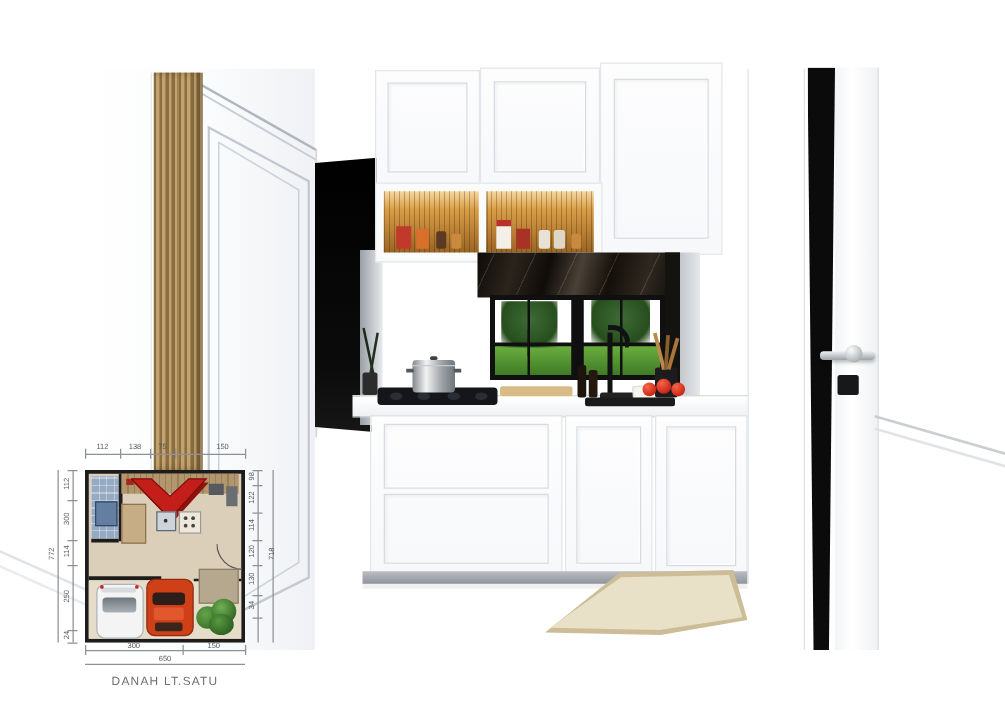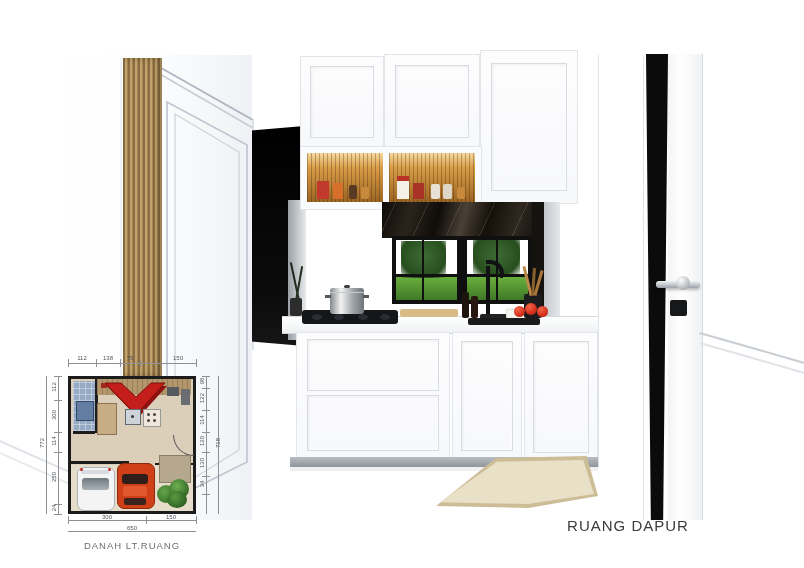--- a/index.html
+++ b/index.html
@@ -164,21 +164,20 @@
       <span class="abs" style="left:8px;top:222px;width:14px;height:14px;border-radius:50%;
                    background:radial-gradient(circle at 35% 30%,#fdfdfd,#8e969c);"></span>
       <span class="abs" style="left:2px;top:246px;width:17px;height:16px;background:#17181a;border-radius:2px;"></span>
     </div>
     <div class="abs" style="left:700px;top:332px;width:112px;height:2px;background:#c9ced3;transform:rotate(16deg);transform-origin:left top;"></div>
     <div class="abs" style="left:700px;top:342px;width:112px;height:2px;background:#e0e4e8;transform:rotate(16deg);transform-origin:left top;"></div>
 
     <div class="abs" style="left:0;top:440px;width:80px;height:2px;background:#dfe3e8;transform:rotate(24deg);transform-origin:left top;"></div>
     <div class="abs" style="left:0;top:452px;width:80px;height:2px;background:#e8ebef;transform:rotate(24deg);transform-origin:left top;"></div>
 
-    <div class="abs" style="left:566px;top:517px;width:124px;text-align:center;font-size:15px;letter-spacing:1px;color:#3b3b3b;">RUANG DAPUR</div>
   </div>
 
   <div class="abs" style="left:40px;top:344px;width:194px;height:216px;z-index:5;">
 
     <div class="dl" style="left:28px;top:19px;width:128px;height:1px;"></div>
     <span class="tick" style="left:28px;top:15px;width:1px;height:8px;"></span>
     <span class="tick" style="left:56px;top:15px;width:1px;height:8px;"></span>
     <span class="tick" style="left:80px;top:15px;width:1px;height:8px;"></span>
     <span class="tick" style="left:100px;top:15px;width:1px;height:8px;"></span>
     <span class="tick" style="left:156px;top:15px;width:1px;height:8px;"></span>
@@ -277,16 +276,16 @@
         <span class="abs" style="left:6px;top:34px;width:22px;height:7px;background:#3a241c;border-radius:2px;"></span>
       </div>
       <div class="abs" style="left:88px;top:76px;width:30px;height:26px;background:#b6a88f;border:1px solid #8c7f67;"></div>
       <div class="abs" style="left:86px;top:100px;width:34px;height:30px;">
         <span class="abs" style="left:0;top:6px;width:18px;height:18px;border-radius:50%;background:radial-gradient(circle at 40% 35%,#63a348,#3f7a2e 70%);"></span>
         <span class="abs" style="left:12px;top:0;width:20px;height:20px;border-radius:50%;background:radial-gradient(circle at 40% 35%,#6fb153,#356b27 70%);"></span>
         <span class="abs" style="left:10px;top:12px;width:20px;height:17px;border-radius:50%;background:radial-gradient(circle at 40% 35%,#5a9a40,#2f6322 70%);"></span>
       </div>
     </div>
 
-    <div class="abs" style="left:32px;top:196px;width:120px;text-align:center;font-size:9.5px;letter-spacing:1px;color:#6e6e6e;">DANAH LT.RUANG</div>
+    <div class="abs" style="left:32px;top:196px;width:120px;text-align:center;font-size:9.5px;letter-spacing:1px;color:#6e6e6e;">DANAH LT.SATU</div>
   </div>
 
 </div>
 
 </body></html>

